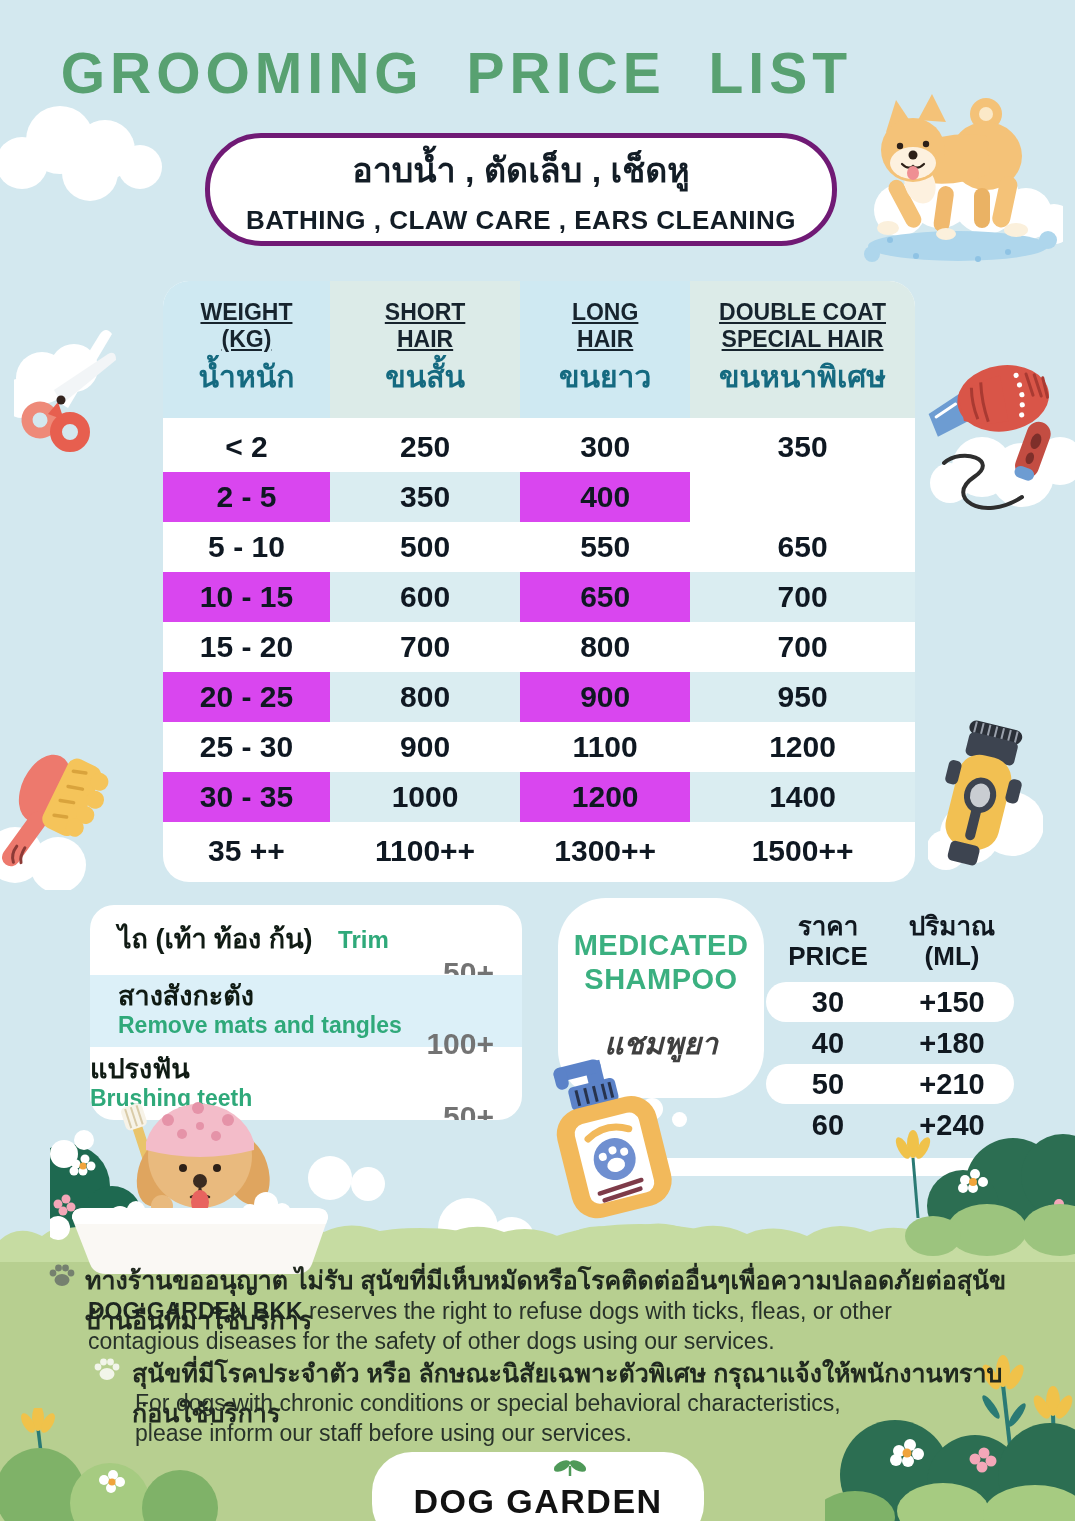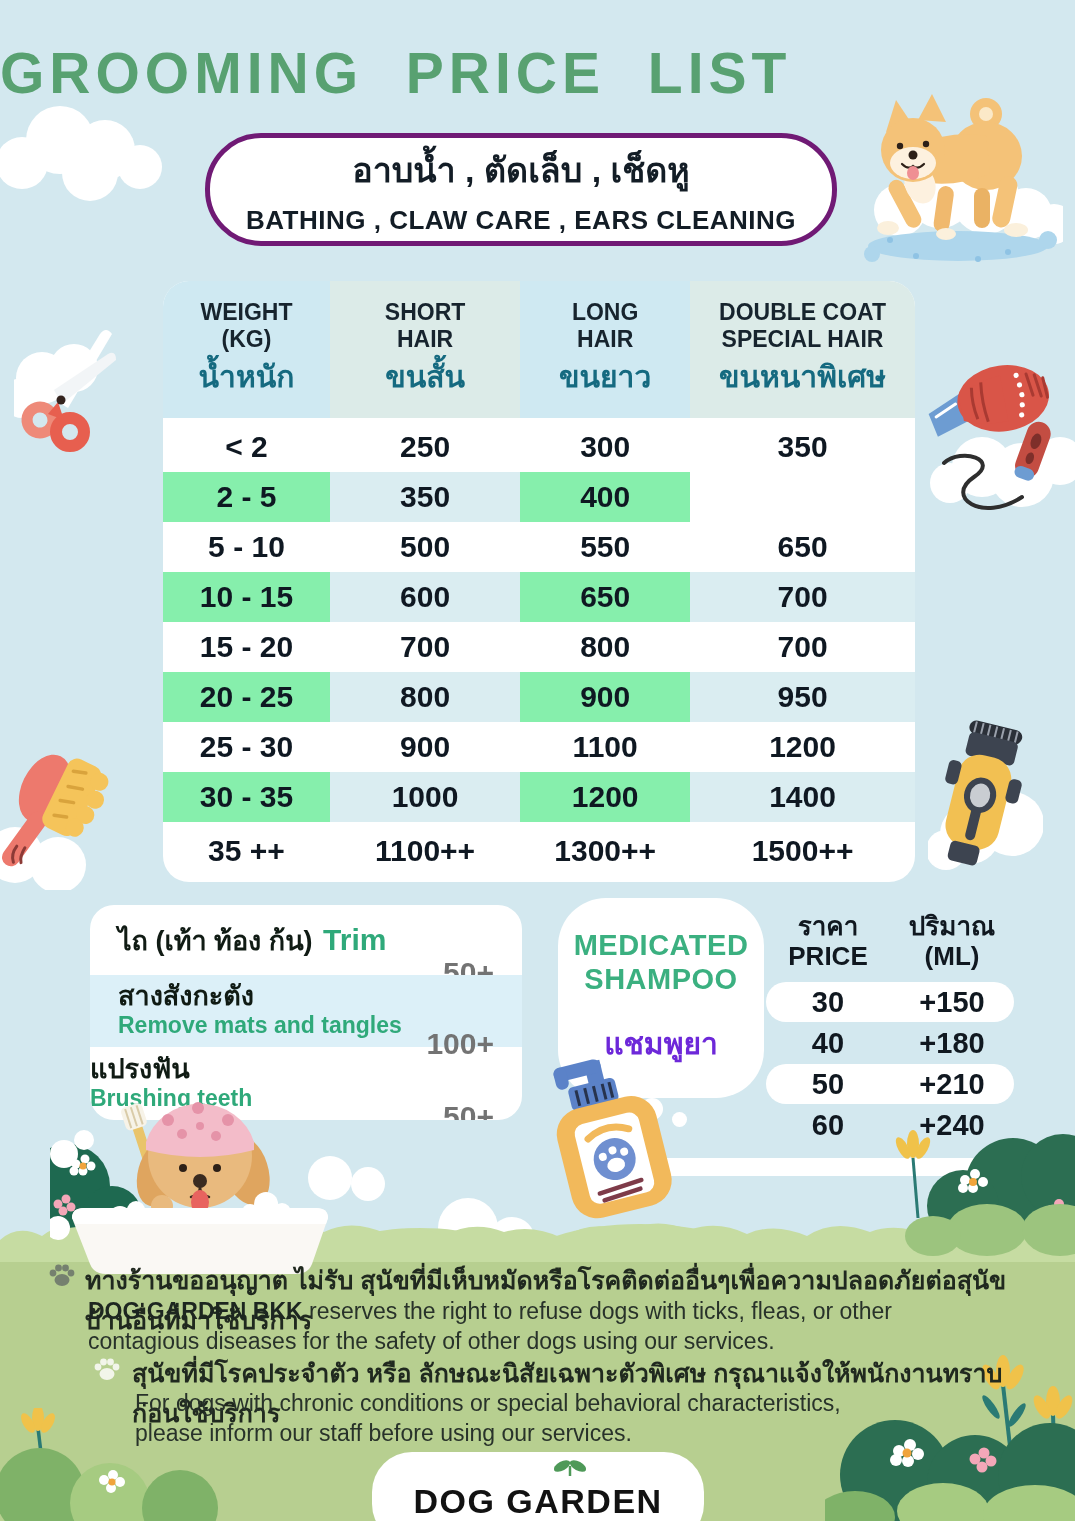--- a/index.html
+++ b/index.html
@@ -4,21 +4,21 @@
 <style>
   html,body{margin:0;padding:0;}
   body{
     width:1075px;height:1521px;position:relative;overflow:hidden;
     background:#d3e8ef;
     font-family:"Liberation Sans", sans-serif;
   }
   .abs{position:absolute;}
   
   .title{
-    left:0;top:40px;width:852px;text-align:left;
+    left:0;top:40px;width:852px;text-align:right;
     font-size:57px;font-weight:800;letter-spacing:5px;word-spacing:22px;
     color:#58a171;z-index:3;
   }
   .subtitle-bubble{
     left:205px;top:133px;width:622px;height:103px;
     background:#ffffff;border:5px solid #701a75;border-radius:56px;
     display:flex;flex-direction:column;align-items:center;justify-content:center;
     z-index:3;
   }
   .subtitle-th{font-size:34px;font-weight:800;color:#131d26;}
@@ -27,30 +27,30 @@
   .price-table{
     left:163px;top:281px;width:752px;height:601px;background:#ffffff;
     border-radius:26px;overflow:hidden;z-index:2;
   }
   .pt-header{display:flex;height:137px;}
   .pt-hcell{display:flex;flex-direction:column;justify-content:center;align-items:center;}
   .pt-hcell.c0{width:22.2%;background:#cfe9f2;}
   .pt-hcell.c1{width:25.3%;background:#dcebe8;}
   .pt-hcell.c2{width:22.6%;background:#cfe9f2;}
   .pt-hcell.c3{width:29.9%;background:#dcebe8;}
-  .h-en{font-size:23px;font-weight:800;color:#17242e;line-height:1.18;text-align:center;}
+  .h-en{font-size:23px;font-weight:800;color:#17242e;line-height:1.18;text-align:center;text-decoration:underline;}
   .h-th{font-size:30px;font-weight:800;color:#156a80;margin-top:0;}
   .pt-body{margin-top:4px;}
   .pt-row{display:flex;height:50px;}
   .pt-row.last{height:58px;}
   .pt-cell{display:flex;align-items:center;justify-content:center;
     font-size:30px;font-weight:800;color:#0f1822;}
   .pt-cell.c0{width:22.2%;}.pt-cell.c1{width:25.3%;}
   .pt-cell.c2{width:22.6%;}.pt-cell.c3{width:29.9%;}
-  .pt-row.blue .pt-cell.c0,.pt-row.blue .pt-cell.c2{background:#86efac;}
+  .pt-row.blue .pt-cell.c0,.pt-row.blue .pt-cell.c2{background:#d946ef;}
   .pt-row.blue .pt-cell.c1,.pt-row.blue .pt-cell.c3{background:#daedf1;}
   
   .extras{
     left:90px;top:905px;width:432px;height:215px;background:#ffffff;
     border-radius:24px;overflow:hidden;z-index:2;
   }
   .ex-row{position:relative;display:flex;align-items:center;padding:0 28px;box-sizing:border-box;}
   .ex-row.r0{height:70px;}
   .ex-row.r1{height:72px;background:#dcf0f8;}
   .ex-row.r2{height:73px;}
@@ -58,21 +58,21 @@
   .ex-en{font-size:23px;font-weight:800;color:#2fa97a;line-height:1.2;}
   .ex-price{position:absolute;right:28px;top:50%;transform:translateY(-50%);
     font-size:30px;font-weight:800;color:#737373;margin-top:33px;}
   .ex-center{position:absolute;left:0;right:90px;text-align:left;}
   
   .shampoo-bubble{
     left:558px;top:898px;width:206px;height:200px;background:#ffffff;border-radius:48px;
     display:flex;flex-direction:column;align-items:center;justify-content:center;z-index:2;
   }
   .sb-green{font-size:29px;font-weight:800;color:#3bb080;letter-spacing:.5px;line-height:1.15;}
-  .sb-th{font-size:30px;font-weight:800;color:#6d28d9;margin-top:24px;}
+  .sb-th{font-size:30px;font-weight:800;color:#404040;margin-top:24px;font-style:italic;}
   .bdot{background:#ffffff;border-radius:50%;z-index:2;}
   .ml-table{left:766px;top:903px;width:248px;z-index:2;}
   .ml-head{display:flex;height:78px;}
   .ml-hcell{width:50%;display:flex;flex-direction:column;align-items:center;justify-content:center;
     font-size:26px;font-weight:800;color:#101820;line-height:1.15;}
   .ml-row{display:flex;height:40px;margin-top:1px;align-items:center;}
   .ml-row.pill{background:#ffffff;border-radius:20px;}
   .ml-cell{width:50%;text-align:center;font-size:29px;font-weight:800;color:#101820;}
   .cloud-strip{left:620px;top:1158px;width:375px;height:18px;background:#ffffff;border-radius:9px;z-index:1;}
   
@@ -329,21 +329,21 @@
       <div class="pt-cell c2">1300++</div>
       <div class="pt-cell c3">1500++</div>
     </div>
   </div>
 </div>
 
 <div class="abs extras">
   <div class="ex-row r0">
     <div>
       <span class="ex-th">ไถ (เท้า ท้อง ก้น)</span>
-      <span class="ex-en" style="margin-left:6px;font-size:30px;">Trim</span>
+      <span class="ex-en" style="margin-left:21px;font-size:24px;">Trim</span>
     </div>
     <div class="ex-price">50+</div>
   </div>
   <div class="ex-row r1">
     <div>
       <div class="ex-th">สางสังกะตัง</div>
       <div class="ex-en">Remove mats and tangles</div>
     </div>
     <div class="ex-price">100+</div>
   </div>

